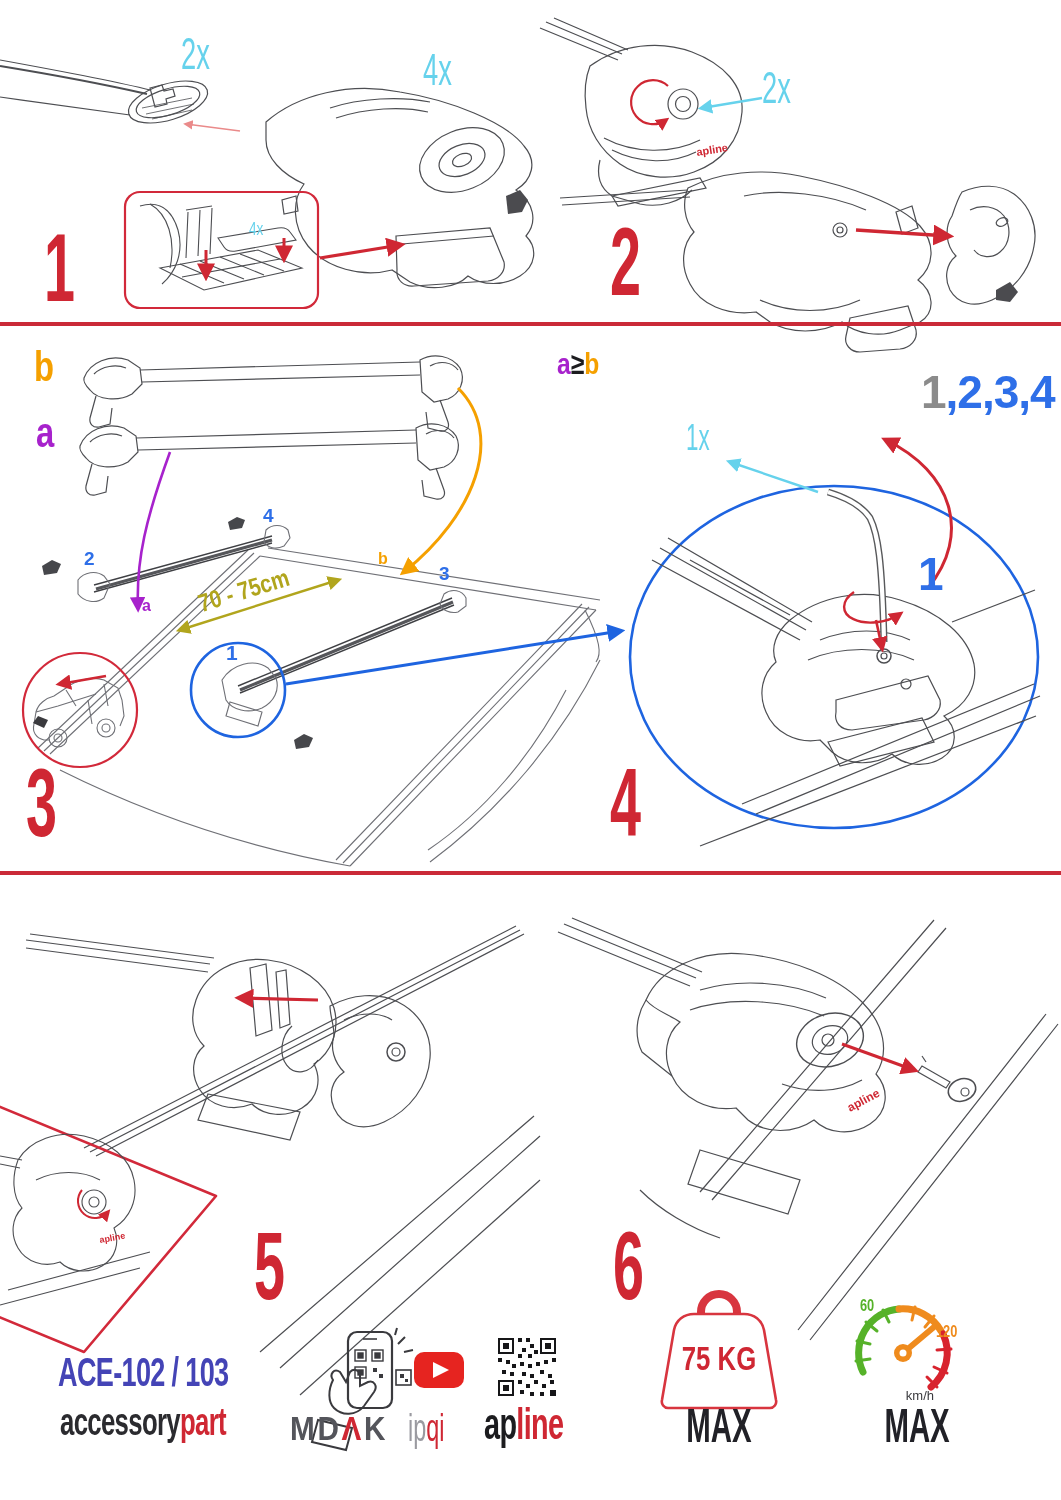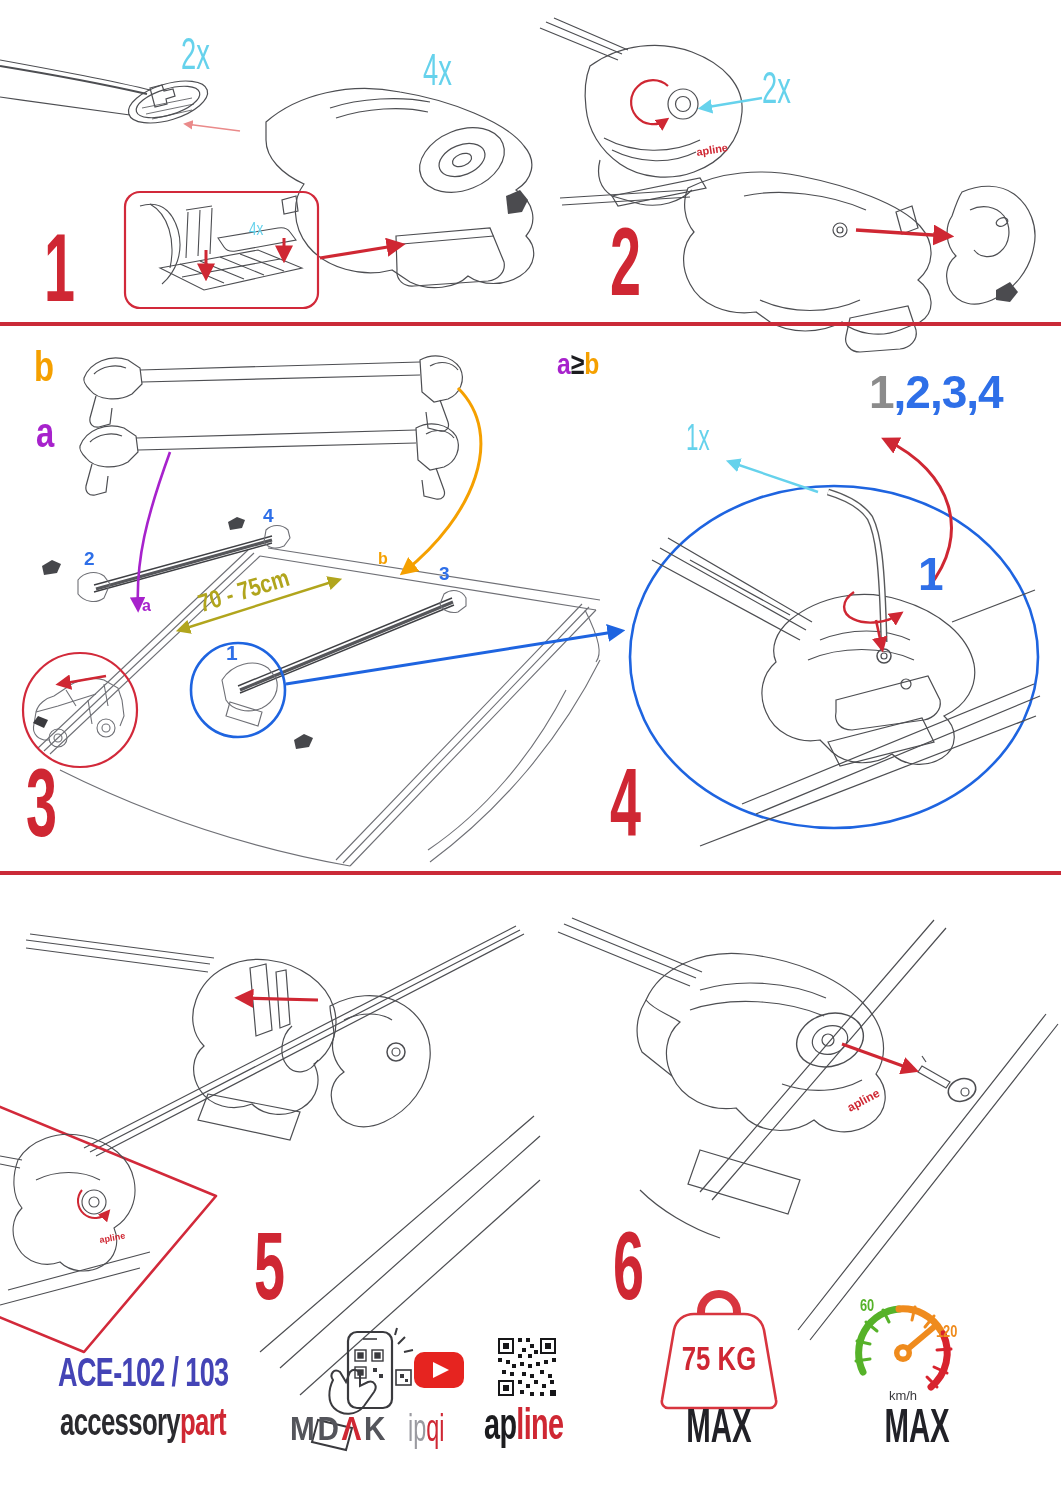--- a/index.html
+++ b/index.html
@@ -20,21 +20,21 @@
   .span-dim{font-size:25px;font-weight:700;color:#b1a51d;transform:rotate(-17deg) scaleX(.82);}
   .model{font-size:41px;font-weight:700;color:#4444b6;transform:scaleX(.66);letter-spacing:-1px;}
   .brandline{font-size:39px;font-weight:700;transform:scaleX(.66);letter-spacing:-1px;}
   .mdak{font-size:33px;font-weight:700;color:#54555b;letter-spacing:3px;transform:scaleX(.9);}
   .ipqi{font-size:39px;font-weight:400;transform:scaleX(.6);}
   .apline{font-size:45px;font-weight:700;transform:scaleX(.64);letter-spacing:-1px;}
   .w75{font-size:33px;font-weight:700;color:#cf2733;transform:scaleX(.78);transform-origin:50% 0;text-align:center;}
   .maxlbl{font-size:49px;font-weight:700;color:#212127;transform:scaleX(.6);transform-origin:50% 0;text-align:center;}
   .tick60{font-size:16px;font-weight:700;color:#56b229;transform:scaleX(.8);}
   .tick120{font-size:16px;font-weight:700;color:#ef8b1d;transform:scaleX(.8);}
-  .kmh{font-size:13px;font-weight:400;color:#3a3a3e;text-align:center;}
+  .kmh{font-size:13px;font-weight:400;color:#3a3a3e;text-align:right;}
   .divider{position:absolute;left:0;width:1061px;height:4px;background:#ca2a38;}
   .ink{color:#2b2b2f;} .red{color:#cf2733;} .grayseq{color:#8b8b8b;}
   .purple{color:#a722cc;} .orangec{color:#f5a000;} .dark{color:#1c1c1f;}
   .lgray{color:#9a9aa0;}
 </style>
 </head>
 <body>
 
 <div class="page">
 
@@ -374,21 +374,21 @@
 <div class="t pos" style="left:84px;top:551px;">2</div>
 <div class="t pos" style="left:263px;top:508px;">4</div>
 <div class="t pos" style="left:439px;top:566px;">3</div>
 <div class="t pos-sm orangec" style="left:378px;top:553px;">b</div>
 <div class="t pos-sm purple" style="left:142px;top:600px;">a</div>
 <div class="t pos" style="left:226px;top:645px;font-size:21px;">1</div>
 <div class="t span-dim" style="left:196px;top:594px;">70 - 75cm</div>
 <div class="t stepnum" style="left:26px;top:765px;">3</div>
 
 <div class="t rule" style="left:557px;top:352px;"><span class="purple">a</span><span class="dark">≥</span><span class="orangec">b</span></div>
-<div class="t seq" style="left:869px;top:374px;"><span class="grayseq">1</span><span style="color:#2e6fe8;">,2,3,4</span></div>
+<div class="t seq" style="left:921px;top:374px;"><span class="grayseq">1</span><span style="color:#2e6fe8;">,2,3,4</span></div>
 <div class="t qty" style="left:686px;top:424px;font-size:36px;">1x</div>
 <div class="t ref1" style="left:918px;top:556px;">1</div>
 <div class="t stepnum" style="left:610px;top:765px;">4</div>
 
 <div class="t stepnum" style="left:254px;top:1228px;">5</div>
 <div class="t stepnum" style="left:613px;top:1228px;">6</div>
 
 <div class="t model" style="left:58px;top:1356px;">ACE-102 / 103</div>
 <div class="t brandline" style="left:60px;top:1406px;"><span class="ink">accessory</span><span class="red">part</span></div>
 <div class="t mdak" style="left:290px;top:1416px;"><span>MD</span><span class="red">Λ</span><span>K</span></div>

